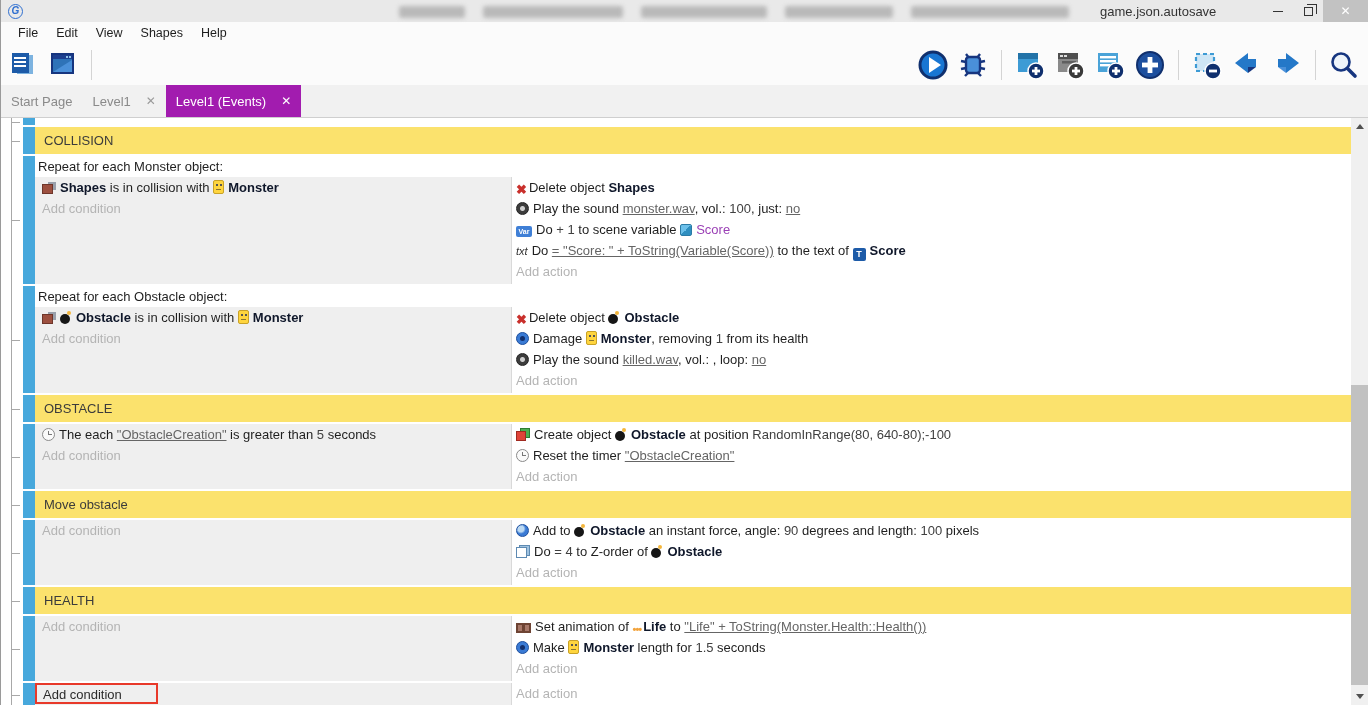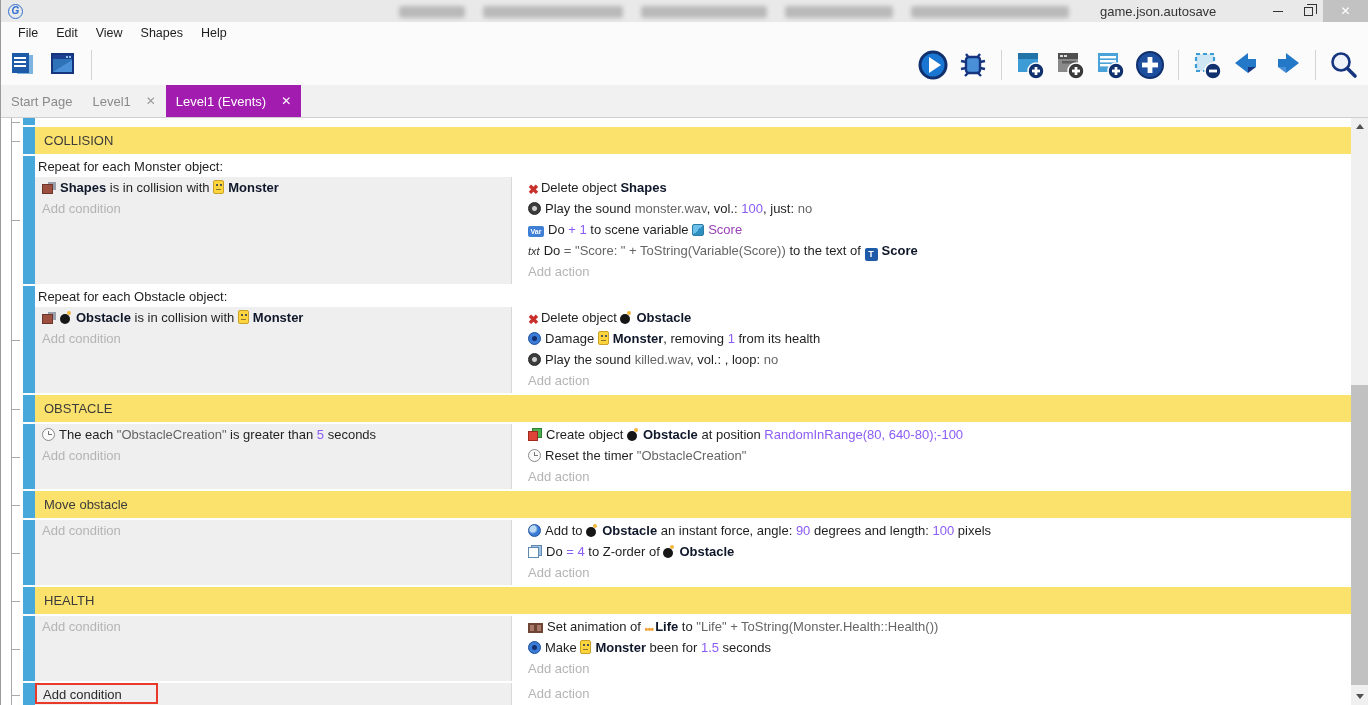--- a/index.html
+++ b/index.html
@@ -49,25 +49,25 @@
   .blue-bar { width:12px; flex-shrink:0; background:#47a8dc; }
   .block-content { flex:1; min-width:0; }
 
   .group-header { background:#fbe26d; height:27px; line-height:27px; font-size:13px; color:#3b3b3b; padding-left:9px; }
   .repeat-header { background:#fff; height:21px; line-height:21px; font-size:13px; color:#1f1f1f; padding-left:3px; }
   .event-body { display:flex; align-items:stretch; }
   .cond-col { width:476px; flex-shrink:0; background:#efefef; padding-bottom:2px; }
   .act-col { flex:1; background:#fff; border-left:1px solid #d9d9d9; padding-bottom:2px; }
   .line { height:21px; line-height:21px; font-size:13px; white-space:nowrap; overflow:hidden; }
   .cond-col .line { padding-left:7px; }
-  .act-col .line { padding-left:16px; }
+  .act-col .line { padding-left:4px; }
   .seg-plain { color:#1f1f1f; }
   .seg-obj { color:#0f172a; font-weight:bold; }
-  .seg-num { color:#8b5cf6; }
-  .seg-str { color:#656565; }
+  .seg-num { color:#404040; }
+  .seg-str { color:#656565;text-decoration:underline; }
   .seg-var { color:#9a3fb5; }
   .placeholder { color:#b4b4b4; }
   .placeholder-dark { color:#2b2b2b; }
   .annotated { display:inline-block; border:2px solid #e8392a; padding:0 34px 1px 6px; margin-left:-7px; height:21px; line-height:19px; }
   .partial-strip { height:7px; }
   .partial-strip .cond-col, .partial-strip .act-col { padding-bottom:0; background:#f3f3f3; }
   .partial-bar { height:7px; }
 
   
   .icon { display:inline-block; vertical-align:-2px; margin-right:4px; position:relative; }
@@ -394,21 +394,21 @@
         <div class="block-row">
           <div class="gutter-cell"></div>
           <div class="blue-bar"></div>
           <div class="block-content">
             <div class="event-body">
               <div class="cond-col">
                 <div class="line"><span class="placeholder">Add condition</span></div>
               </div>
               <div class="act-col">
                 <div class="line"><span class="icon i-animation"></span><span class="seg-plain">Set animation of </span><span class="icon i-life"></span><span class="seg-obj">Life</span><span class="seg-plain"> to </span><span class="seg-str">"Life" + ToString(Monster.Health::Health())</span></div>
-                <div class="line"><span class="icon i-health"></span><span class="seg-plain">Make </span><span class="icon i-monster"></span><span class="seg-obj">Monster</span><span class="seg-plain"> been for </span><span class="seg-num">1.5</span><span class="seg-plain"> seconds</span></div>
+                <div class="line"><span class="icon i-health"></span><span class="seg-plain">Make </span><span class="icon i-monster"></span><span class="seg-obj">Monster</span><span class="seg-plain"> length for </span><span class="seg-num">1.5</span><span class="seg-plain"> seconds</span></div>
                 <div class="line"><span class="placeholder">Add action</span></div>
               </div>
             </div>
           </div>
         </div>
         <div class="block-row">
           <div class="gutter-cell"></div>
           <div class="blue-bar"></div>
           <div class="block-content">
             <div class="event-body">

